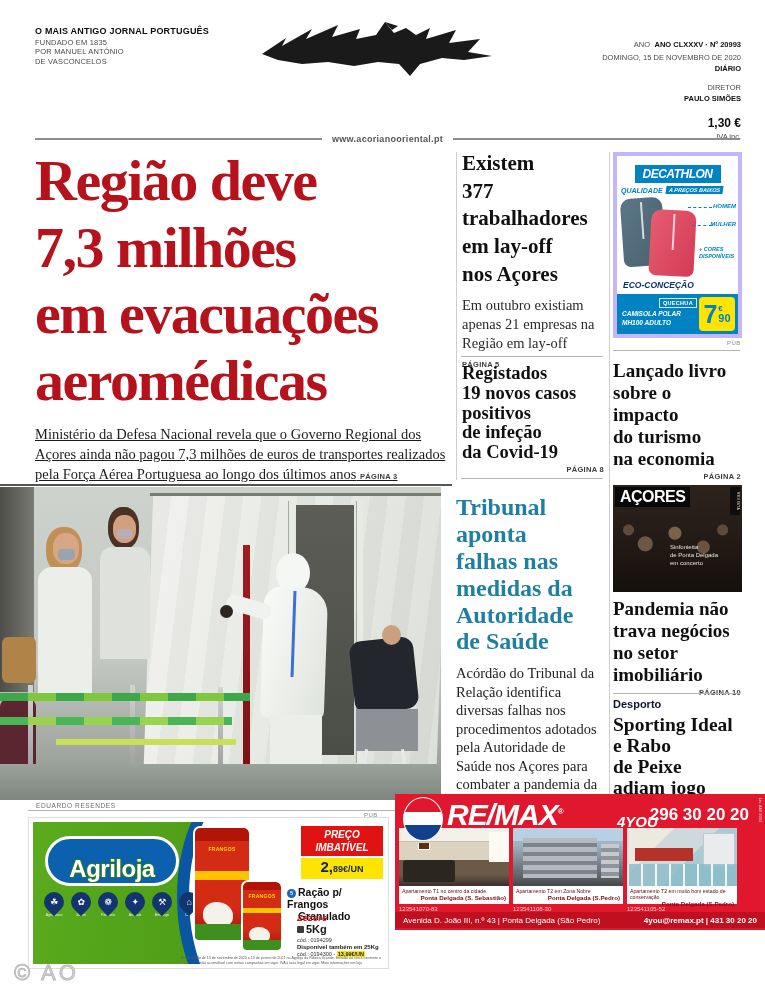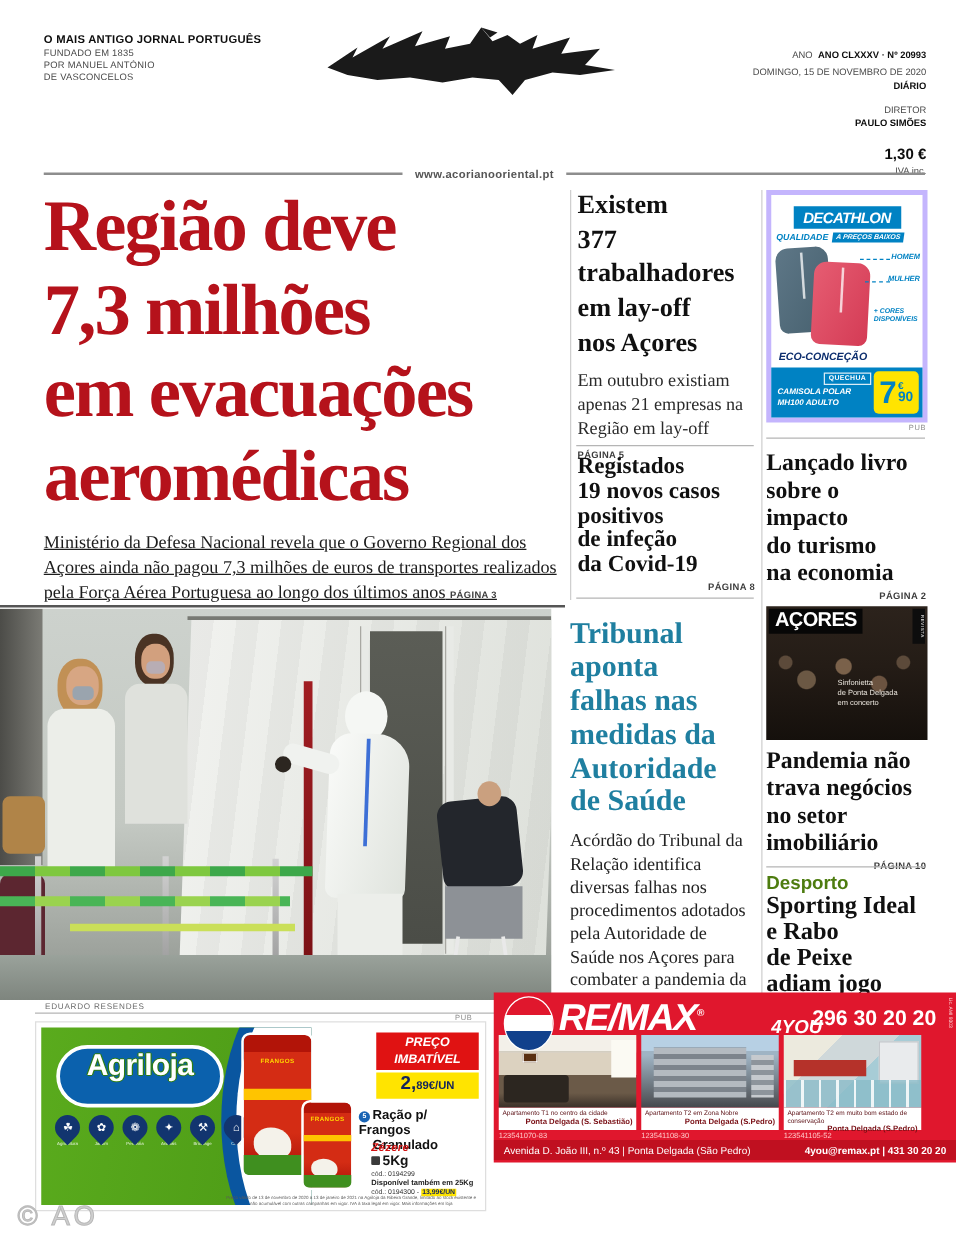--- a/index.html
+++ b/index.html
@@ -36,21 +36,21 @@
   .hl-red{left:35px;top:148px;width:420px;font-size:58px;line-height:1.15;
           letter-spacing:-1.5px;color:#b5121b;}
   .lead-stand{left:35px;top:424px;width:418px;font-size:14.5px;line-height:1.38;color:#1c1c1c;text-decoration:underline;}
   .hl-m1{left:462px;top:150px;width:142px;font-size:21px;line-height:1.32;color:#101010;}
   .m1-stand{left:462px;top:296px;width:138px;font-size:14.5px;line-height:1.3;color:#2a2a2a;}
   .hl-m2{left:462px;top:364px;width:142px;font-size:18.5px;line-height:1.07;color:#101010;}
   .hl-trib{left:456px;top:494px;width:150px;font-size:24px;line-height:1.12;color:#1f7fa0;}
   .trib-stand{left:456px;top:664px;width:148px;font-size:14.5px;line-height:1.28;color:#222;}
   .hl-book{left:613px;top:360px;width:128px;font-size:19px;line-height:1.16;color:#101010;}
   .hl-imo{left:613px;top:598px;width:128px;font-size:19px;line-height:1.16;color:#101010;}
-  .kicker{left:613px;top:698px;font-size:15px;font-weight:bold;color:#4d7c0f;}
+  .kicker{left:613px;top:698px;font-size:11px;font-weight:bold;color:#0f172a;}
   .hl-sport{left:613px;top:715px;width:128px;font-size:19.5px;line-height:1.07;color:#101010;}
   .ref-right{display:block;text-align:right;margin-top:3px;}
 
   
   .photo{left:0;top:487px;width:441px;height:313px;overflow:hidden;
          background:linear-gradient(180deg,#cdd2cd 0%,#c3c8c2 55%,#a9aea8 78%,#8f948e 100%);}
   .ph{position:absolute;}
   .credit{left:36px;top:802px;font-size:6.5px;color:#6a6a6a;letter-spacing:.6px;}
 
   
@@ -103,21 +103,21 @@
   
   .agri{left:29px;top:818px;width:359px;height:150px;background:#fff;
         box-shadow:0 0 0 1px #dedede;}
   .ag-green{position:absolute;left:4px;top:4px;width:216px;height:142px;overflow:hidden;
             background:linear-gradient(100deg,#5aab1d,#4c9a16);}
   .ag-sw-blue{position:absolute;right:-48px;top:-40px;width:120px;height:230px;border-radius:50%;
               background:#0a56a0;}
   .ag-sw-white{position:absolute;right:-60px;top:-40px;width:120px;height:230px;border-radius:50%;
                background:#fff;}
   .ag-logo{position:absolute;left:12px;top:14px;width:128px;height:44px;background:#0b61ad;
-           border:3px solid #fff;border-radius:26px;display:flex;align-items:flex-start;justify-content:center;}
+           border:3px solid #fff;border-radius:26px;display:flex;align-items:flex-end;justify-content:center;}
   .ag-logo span{color:#fff;font-weight:bold;font-size:24px;letter-spacing:-.5px;
                 text-shadow:0 1px 0 #2e7d12,1px 0 0 #2e7d12,-1px 0 0 #2e7d12,0 -1px 0 #2e7d12;}
   .ag-pins{position:absolute;left:10px;top:70px;display:flex;gap:5px;}
   .ag-pin{width:22px;height:30px;text-align:center;}
   .ag-pin .bubble{width:20px;height:20px;margin:0 auto;background:#12356f;border-radius:50% 50% 50% 0;
                   transform:rotate(-45deg);display:flex;align-items:center;justify-content:center;}
   .ag-pin .bubble span{transform:rotate(45deg);color:#fff;font-size:9px;line-height:1;}
   .ag-pin .lab{display:block;font-size:3.5px;color:#eaf6e2;margin-top:1px;}
   .ag-bag{position:absolute;border-radius:5px;outline:2px solid #fff;
           background:linear-gradient(180deg,#b21408 0 12%,#d42c14 12% 70%,#a81208 100%);}

